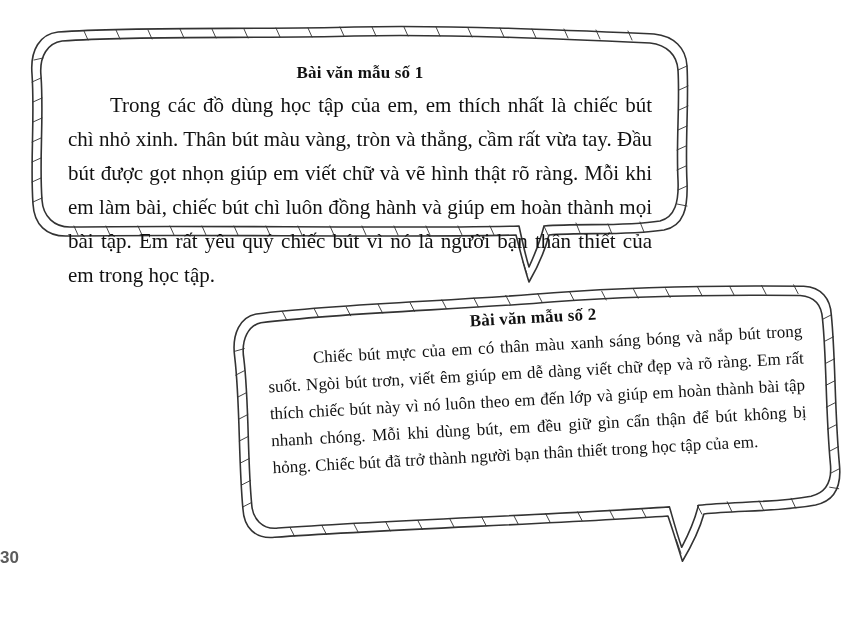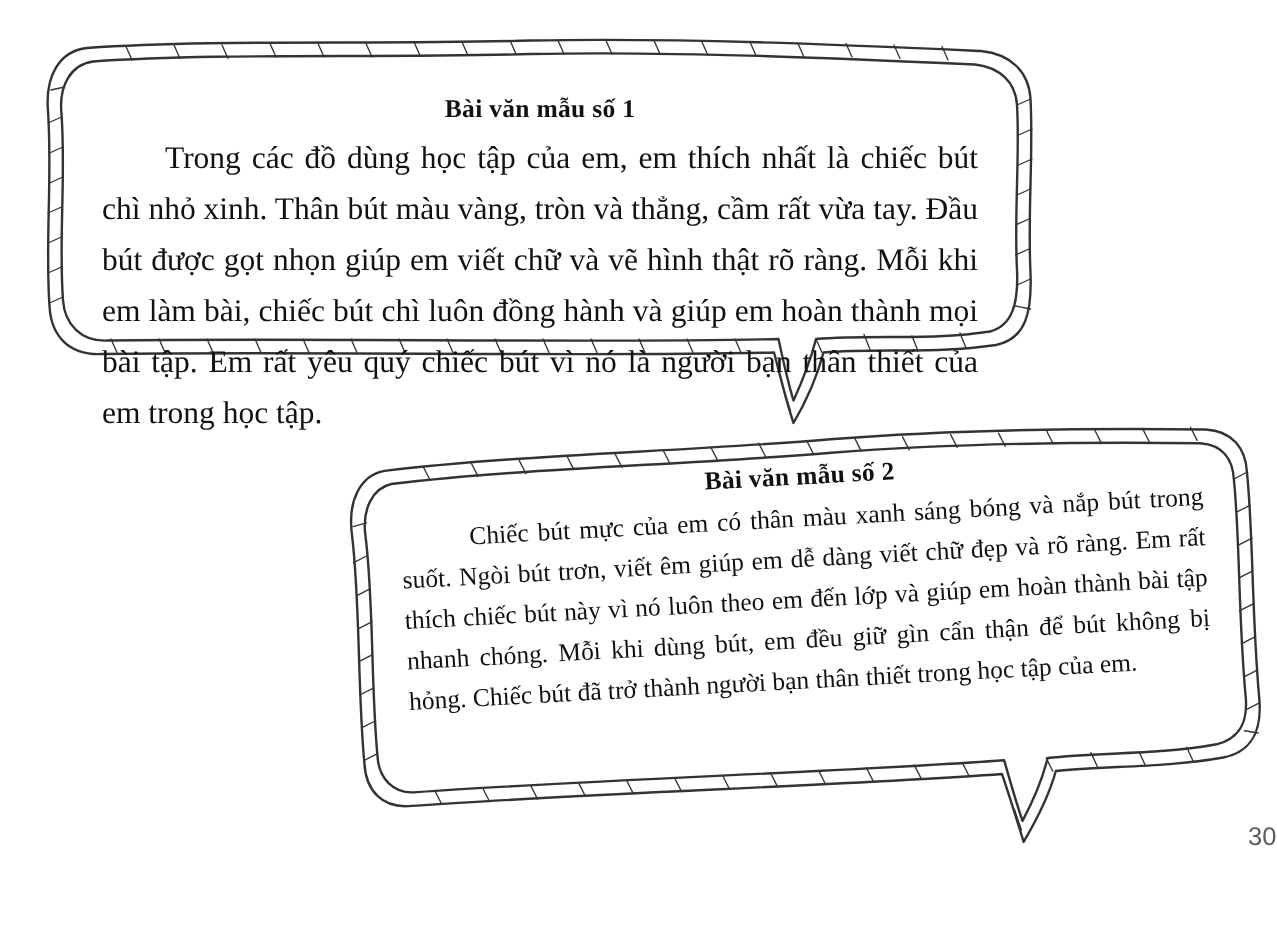--- a/index.html
+++ b/index.html
@@ -95,24 +95,25 @@
   }
   #bubble-two .bubble-body .indent {
     width: 46px;
   }
 
   .page-number {
     position: absolute;
     left: 0;
     right: 0;
     top: 548px;
-    text-align: right;
+    text-align: left;
     font-size: 17px;
     color: #5c5c5c;
     font-family: "Liberation Sans", sans-serif;
+    font-weight: bold;
   }
 </style>
 </head>
 <body>
 
 <div class="page">
 
   <div class="bubble" id="bubble-one">
     <svg class="svg-frame" viewBox="0 0 670 265" preserveAspectRatio="none">
       <g fill="none" stroke="#333333" stroke-width="1.6" stroke-linejoin="round" stroke-linecap="round">

